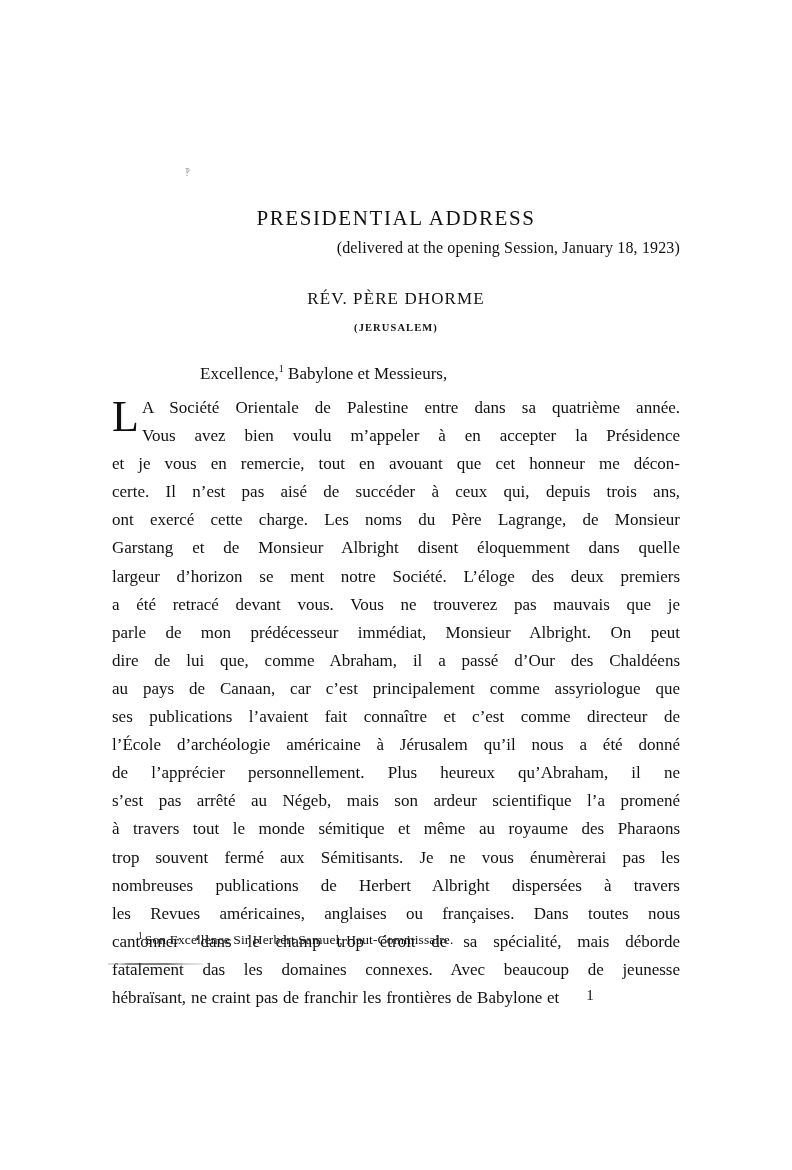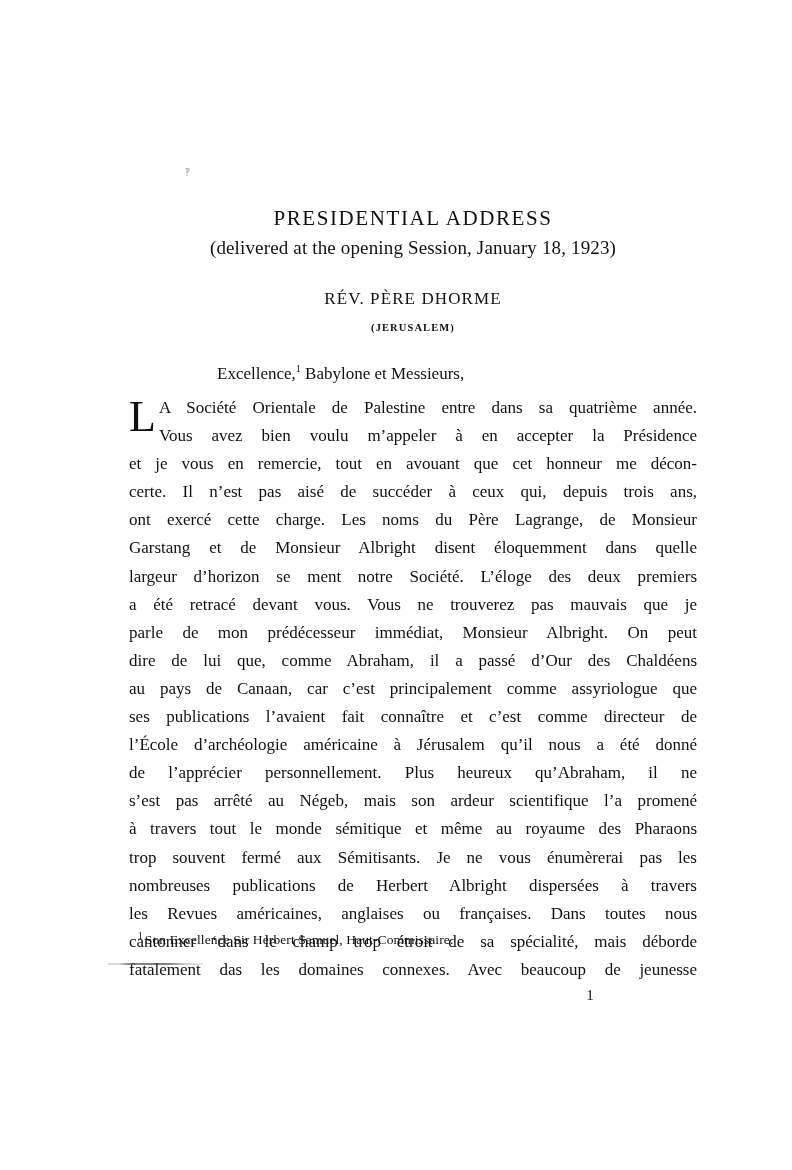--- a/index.html
+++ b/index.html
@@ -31,34 +31,33 @@
     line-height: 9px;
     font-family: "Liberation Serif", serif;
     user-select: none;
   }
 
   .content {
     position: absolute;
     left: 112px;
     top: 205px;
     width: 568px;
-    margin-left: 17px;
   }
 
   .doc-title {
     text-align: center;
     font-size: 21px;
     letter-spacing: 1.6px;
     font-weight: normal;
     margin: 0;
     line-height: 26px;
   }
   .doc-subtitle {
-    text-align: center;
-    font-size: 19px;
+    text-align: right;
+    font-size: 16px;
     margin: 7px 0 0 0;
     line-height: 20px;
     letter-spacing: 0.15px;
   }
   .author {
     text-align: center;
     font-size: 17px;
     letter-spacing: 1.1px;
     margin: 30px 0 0 0;
     line-height: 22px;
@@ -183,20 +182,21 @@
           <div>ses publications l’avaient fait connaître et c’est comme directeur de</div>
           <div>l’École d’archéologie américaine à Jérusalem qu’il nous a été donné</div>
           <div>de l’apprécier personnellement. Plus heureux qu’Abraham, il ne</div>
           <div>s’est pas arrêté au Négeb, mais son ardeur scientifique l’a promené</div>
           <div>à travers tout le monde sémitique et même au royaume des Pharaons</div>
           <div>trop souvent fermé aux Sémitisants. Je ne vous énumèrerai pas les</div>
           <div>nombreuses publications de Herbert Albright dispersées à travers</div>
           <div>les Revues américaines, anglaises ou françaises. Dans toutes nous</div>
           <div>cantonner ‘dans le champ trop étroit de sa spécialité, mais déborde</div>
           <div>fatalement das les domaines connexes. Avec beaucoup de jeunesse</div>
+          <div class="lastline">hébraïsant, ne craint pas de franchir les frontières de Babylone et</div>
         </div>
     </div>
 
   </div>
 
   <div class="fn-rule"></div>
 
   <div class="footnote">
     <sup>1</sup><span>Son Excellence Sir Herbert Samuel, Haut-Commissaire.</span>
   </div>

